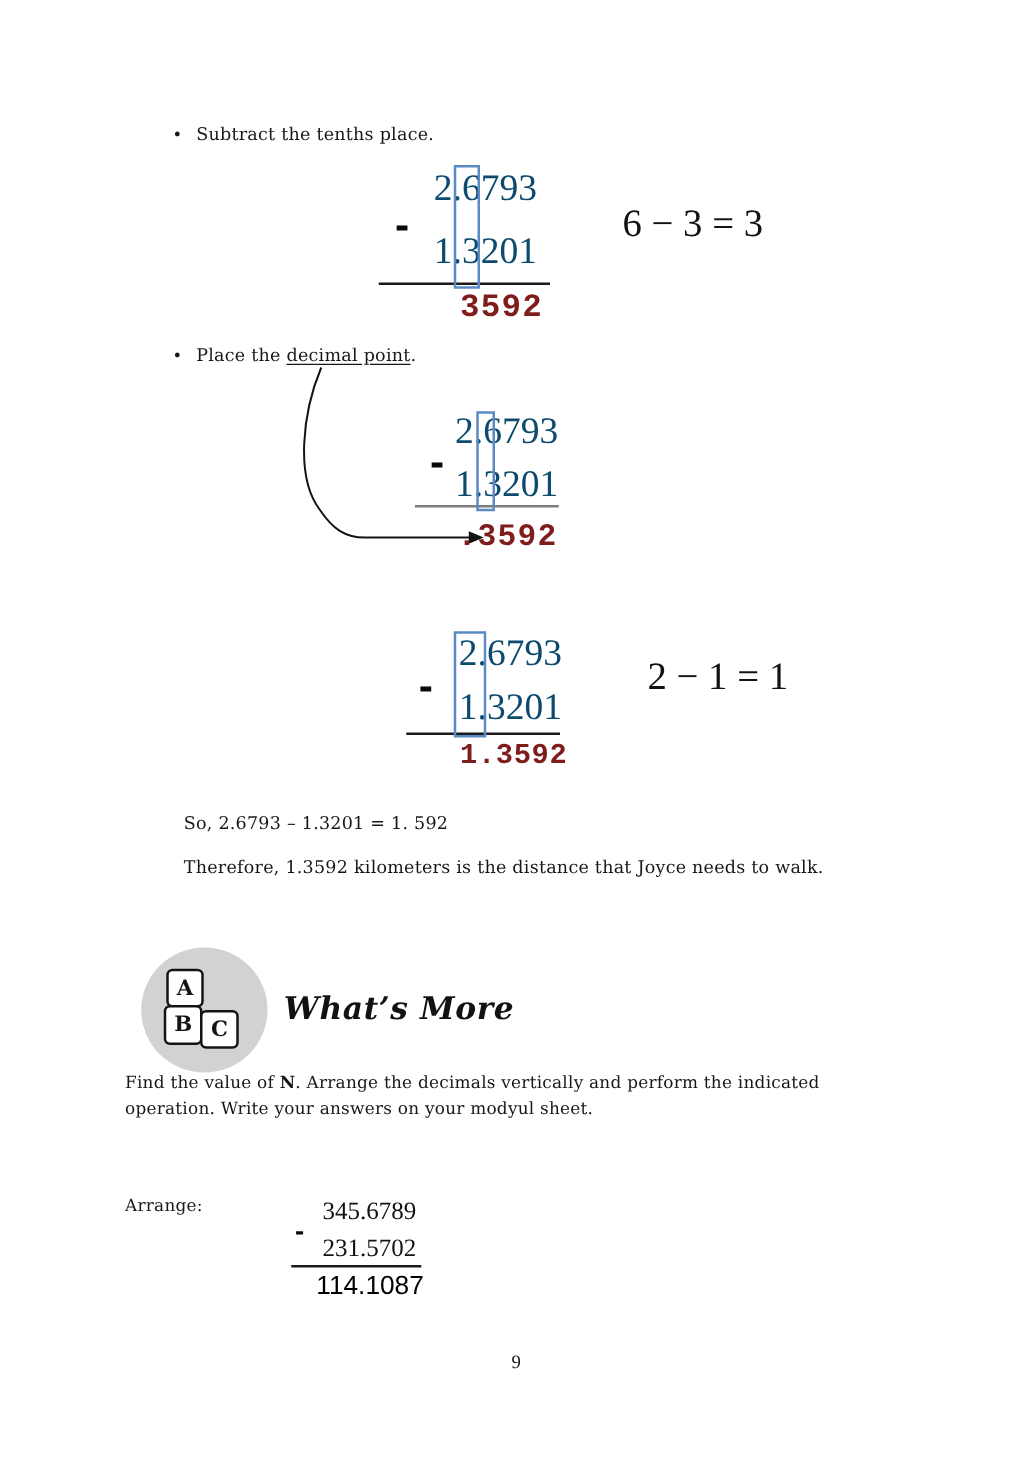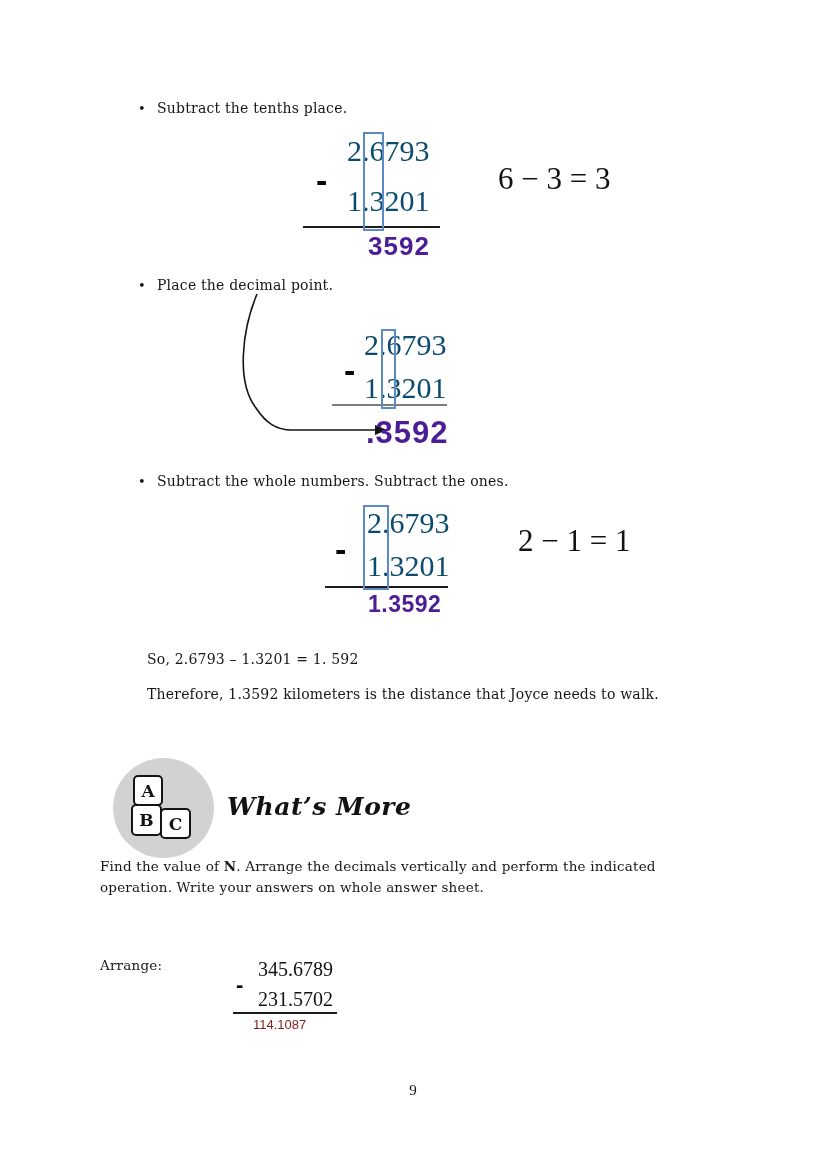--- a/index.html
+++ b/index.html
@@ -8,41 +8,41 @@
     width:826px;height:1169px;
     margin:0 auto;
     background:#ffffff;
     font-family:"DejaVu Serif", serif;
     color:#171717;
     overflow:hidden;
   }
   
   .bullet-item{position:absolute;font-size:14px;line-height:17px;letter-spacing:.2px;white-space:nowrap;}
   .bullet-item .dot{display:inline-block;width:19px;font-size:13px;}
-  .u{text-underline-offset:2px;}
+  .u{text-decoration:underline;text-underline-offset:2px;}
   
   .mnum{position:absolute;font-family:"Liberation Serif", serif;font-size:30px;line-height:1;color:#0c4a6e;white-space:nowrap;}
   .minus-lg{position:absolute;font-family:"Liberation Sans", sans-serif;font-weight:700;font-size:34px;line-height:34px;color:#0a0a0a;}
   .minus-sm{position:absolute;font-family:"Liberation Sans", sans-serif;font-weight:700;font-size:22px;line-height:22px;color:#0a0a0a;}
   .hline{position:absolute;height:2px;background:#1b1b1b;}
   .hline.gray{background:#7d7d7d;}
   .hl-box{position:absolute;border:2px solid #5b8ac5;background:transparent;}
-  .result-bold{position:absolute;font-family:Liberation Sans, sans-serif;font-weight:700;color:#4c1d95;line-height:1;white-space:nowrap;}
+  .result-bold{position:absolute;font-family:Liberation Mono, monospace;font-weight:700;color:#7f1d1d;line-height:1;white-space:nowrap;}
   .side-eq{position:absolute;font-family:"Liberation Serif", serif;font-size:31px;line-height:1;color:#121212;white-space:nowrap;}
   .plain{position:absolute;font-size:14px;line-height:18px;letter-spacing:.2px;white-space:nowrap;}
   
   .wm-circle{position:absolute;left:113px;top:758px;width:101px;height:100px;border-radius:50%;background:#d2d2d2;}
   .abc-block{position:absolute;background:#ffffff;border:2px solid #141414;border-radius:5px;
     display:flex;align-items:center;justify-content:center;
     font-family:"DejaVu Serif", serif;font-weight:700;font-size:17px;color:#141414;}
   .wm-title{position:absolute;left:227px;top:792px;font-family:"DejaVu Serif", serif;
     font-weight:700;font-style:italic;font-size:25px;letter-spacing:.5px;color:#121212;white-space:nowrap;}
   .para{position:absolute;left:100px;top:856px;width:680px;font-size:13.5px;line-height:20.5px;letter-spacing:.2px;}
   .solution-num{position:absolute;font-family:"Liberation Serif", serif;font-size:20px;line-height:1;color:#121212;white-space:nowrap;text-align:right;}
-  .solution-result{position:absolute;font-family:"Liberation Sans", sans-serif;font-size:13px;line-height:1;color:#7f1d1d;white-space:nowrap;}
+  .solution-result{position:absolute;font-family:"Liberation Sans", sans-serif;font-size:21px;line-height:1;color:#000000;white-space:nowrap;}
   .page-number{position:absolute;left:0;top:1082px;width:826px;text-align:center;
     font-family:"Liberation Serif", serif;font-size:15px;color:#121212;}
   .watermark{position:absolute;left:0;top:1122px;width:826px;text-align:center;
     font-family:"Liberation Sans", sans-serif;font-size:21px;letter-spacing:.5px;color:#c9c9c9;}
   .arrow-svg{position:absolute;left:228px;top:290px;}
 </style>
 </head>
 <body>
 
 <div class="page">
@@ -65,26 +65,23 @@
 
   <svg class="arrow-svg" width="175" height="150" viewBox="0 0 175 150">
     <path d="M 29 4 C 14 40, 8 92, 28 118 C 38 133, 48 140, 64 140 L 148 140" fill="none" stroke="#141414" stroke-width="1.6"></path>
     <polygon points="147,135 159,140 147,145" fill="#141414"></polygon>
   </svg>
 
   <div class="mnum" style="left:364px;top:330px;">2.6793</div>
   <div class="minus-lg" style="left:344px;top:353px;">-</div>
   <div class="mnum" style="left:364px;top:373px;">1.3201</div>
   <div class="hline gray" style="left:332px;top:404px;width:115px;"></div>
-  <div class="result-bold" style="left:366px;top:417px;font-size:31px;letter-spacing:1px;">.3592</div>
+  <div class="result-bold" style="left:366px;top:417px;font-size:25px;letter-spacing:1px;">.3592</div>
   <div class="hl-box" style="left:381px;top:329px;width:11px;height:76px;"></div>
 
-  <div class="bullet-item" style="left:138px;top:473px;">
-    <span class="dot">•</span><span>Subtract the whole numbers. Subtract the ones.</span>
-  </div>
 
   <div class="mnum" style="left:367px;top:508px;">2.6793</div>
   <div class="minus-lg" style="left:335px;top:532px;">-</div>
   <div class="mnum" style="left:367px;top:551px;">1.3201</div>
   <div class="hline" style="left:325px;top:586px;width:123px;"></div>
   <div class="result-bold" style="left:368px;top:593px;font-size:23px;letter-spacing:.5px;">1.3592</div>
   <div class="hl-box" style="left:363px;top:505px;width:22px;height:81px;"></div>
   <div class="side-eq" style="left:518px;top:525px;">2 − 1 = 1</div>
 
   <div class="plain" style="left:147px;top:650px;">So, 2.6793 – 1.3201 = 1. 592</div>
@@ -97,21 +94,21 @@
   <div class="abc-block" style="left:131px;top:804px;width:27px;height:28px;">
       <span>B</span>
     </div>
   <div class="abc-block" style="left:160px;top:808px;width:27px;height:27px;">
       <span>C</span>
     </div>
   <div class="wm-title">What’s More</div>
 
   <div class="para">
     <span>Find the value of </span><b>N</b><span>. Arrange the decimals vertically and perform the indicated</span><br>
-    <span>operation. Write your answers on whole answer sheet.</span>
+    <span>operation. Write your answers on your modyul sheet.</span>
   </div>
 
   <div class="plain" style="left:100px;top:956px;font-size:13.5px;">Arrange:</div>
 
   <div class="solution-num" style="left:258px;top:959px;">345.6789</div>
   <div class="minus-sm" style="left:236px;top:974px;">-</div>
   <div class="solution-num" style="left:258px;top:989px;">231.5702</div>
   <div class="hline" style="left:233px;top:1012px;width:104px;height:1.5px;"></div>
   <div class="solution-result" style="left:253px;top:1018px;">114.1087</div>
 

